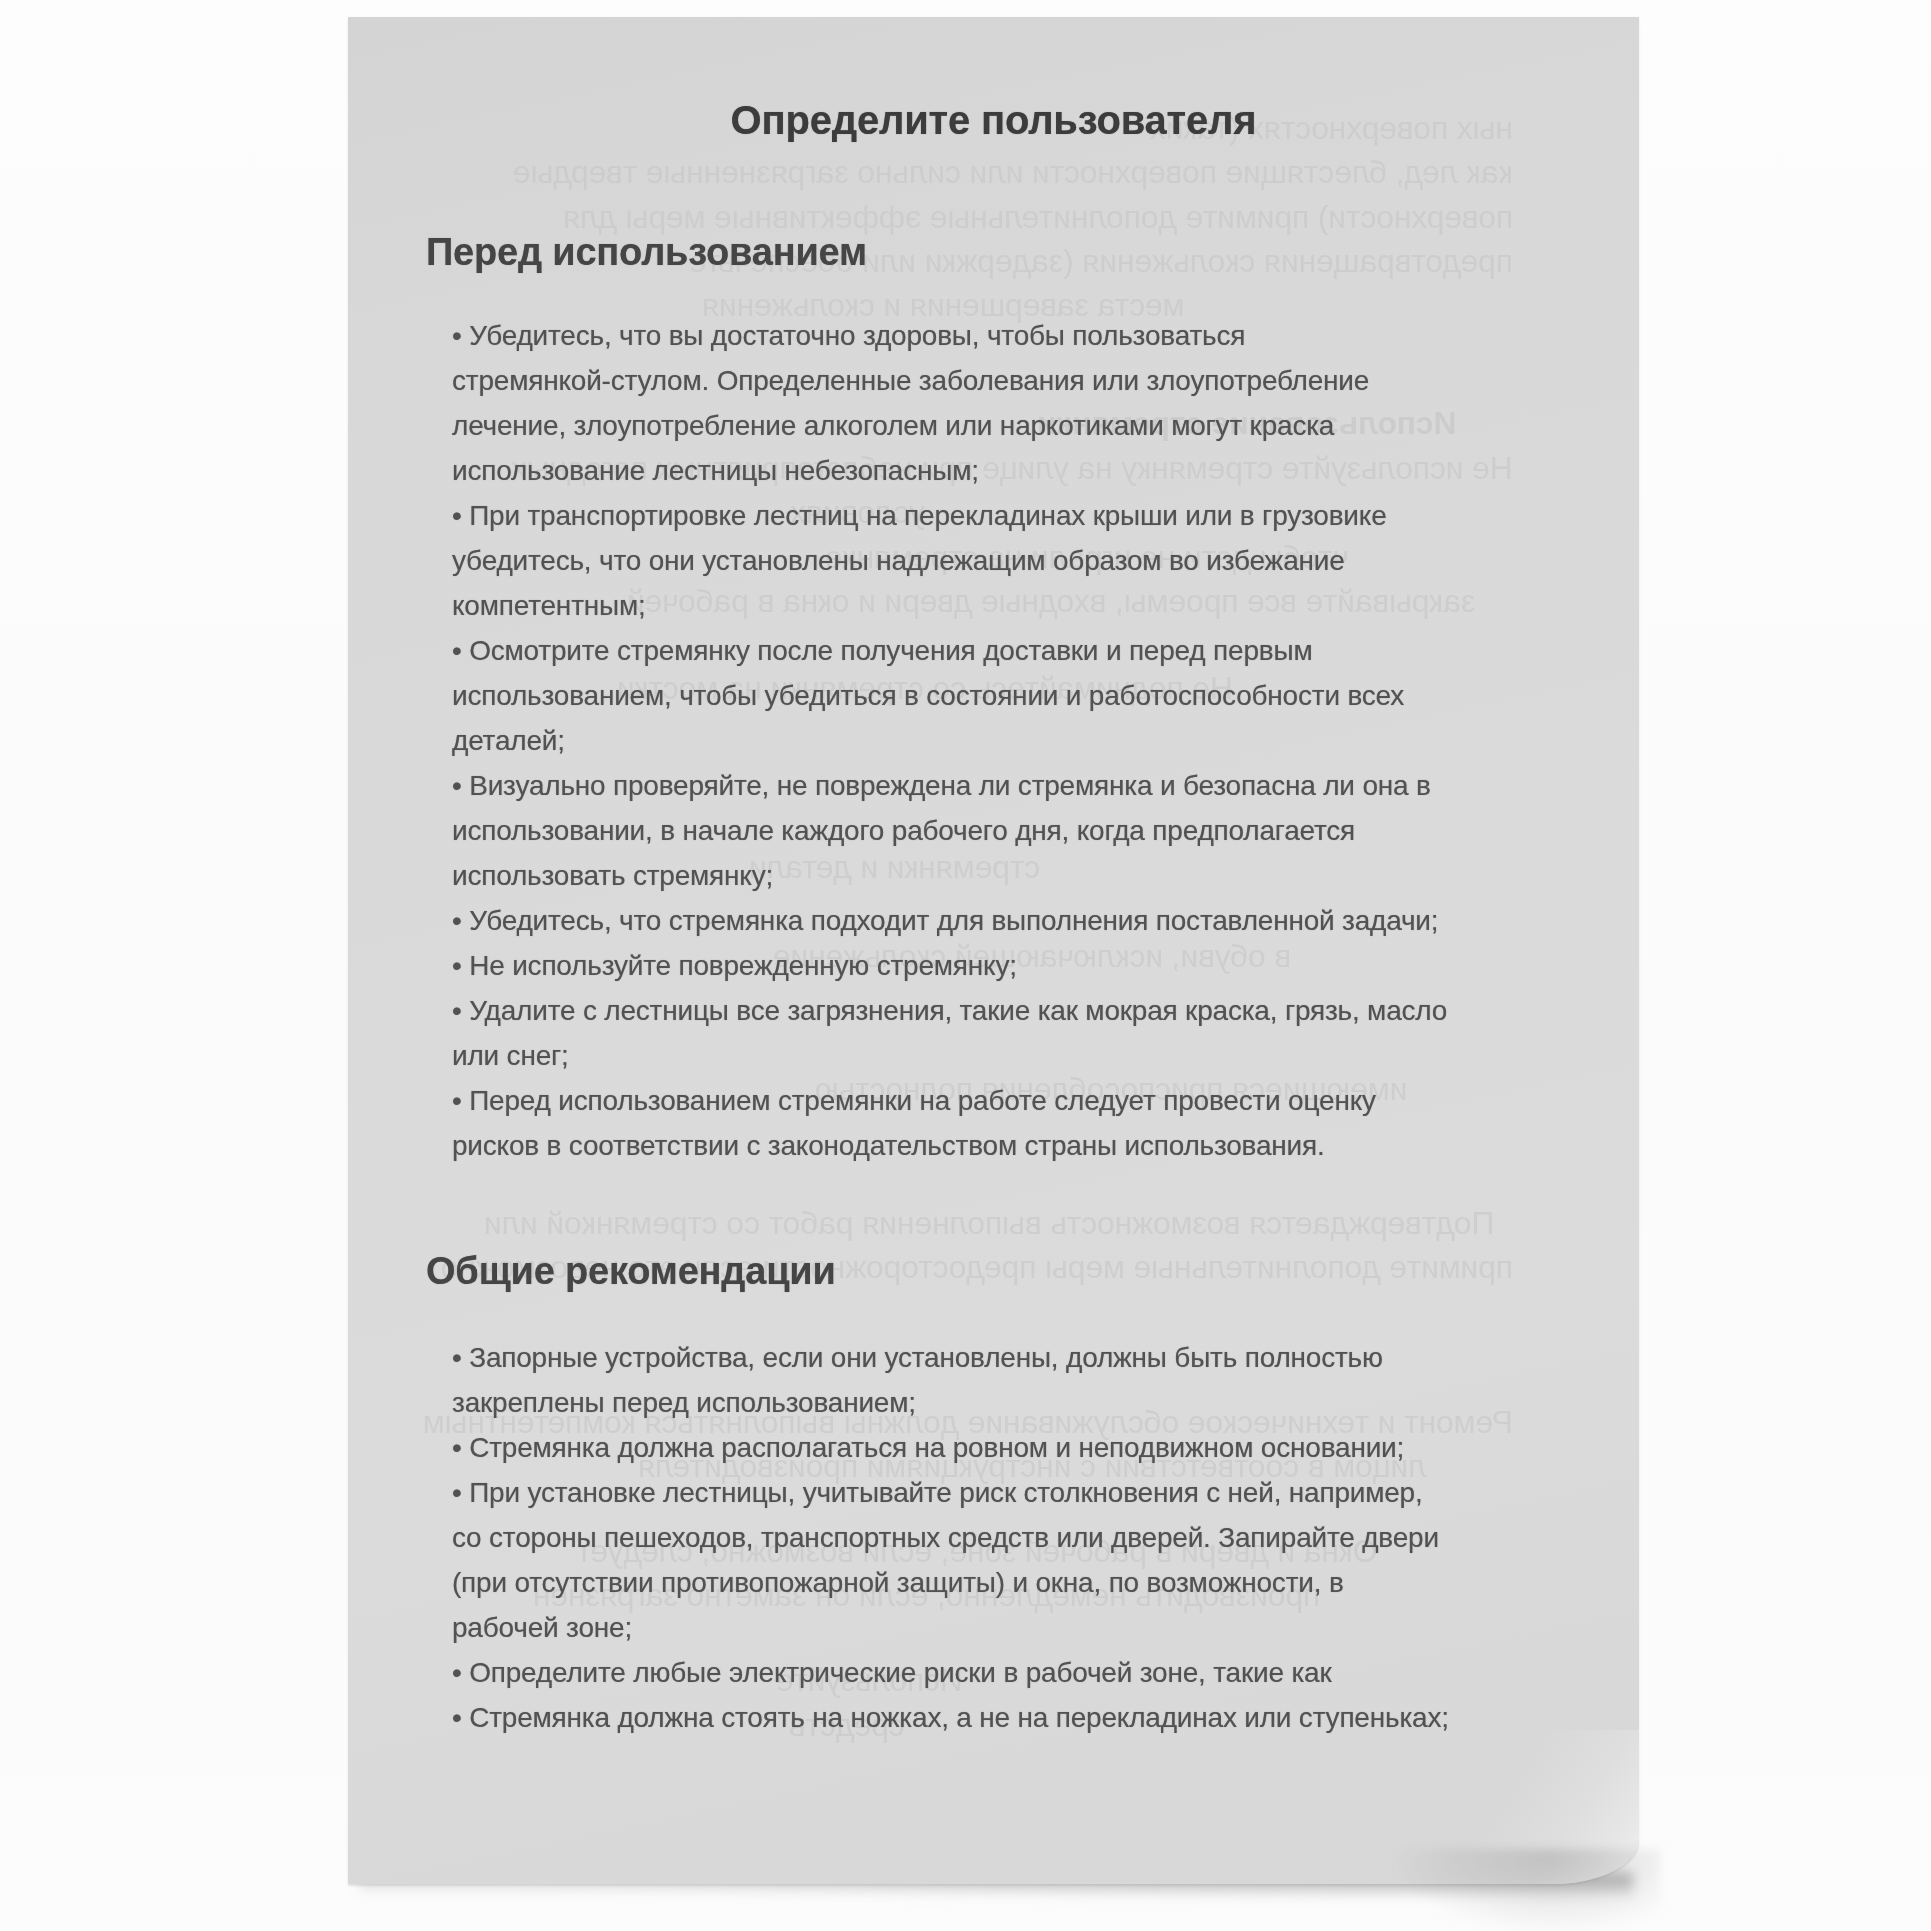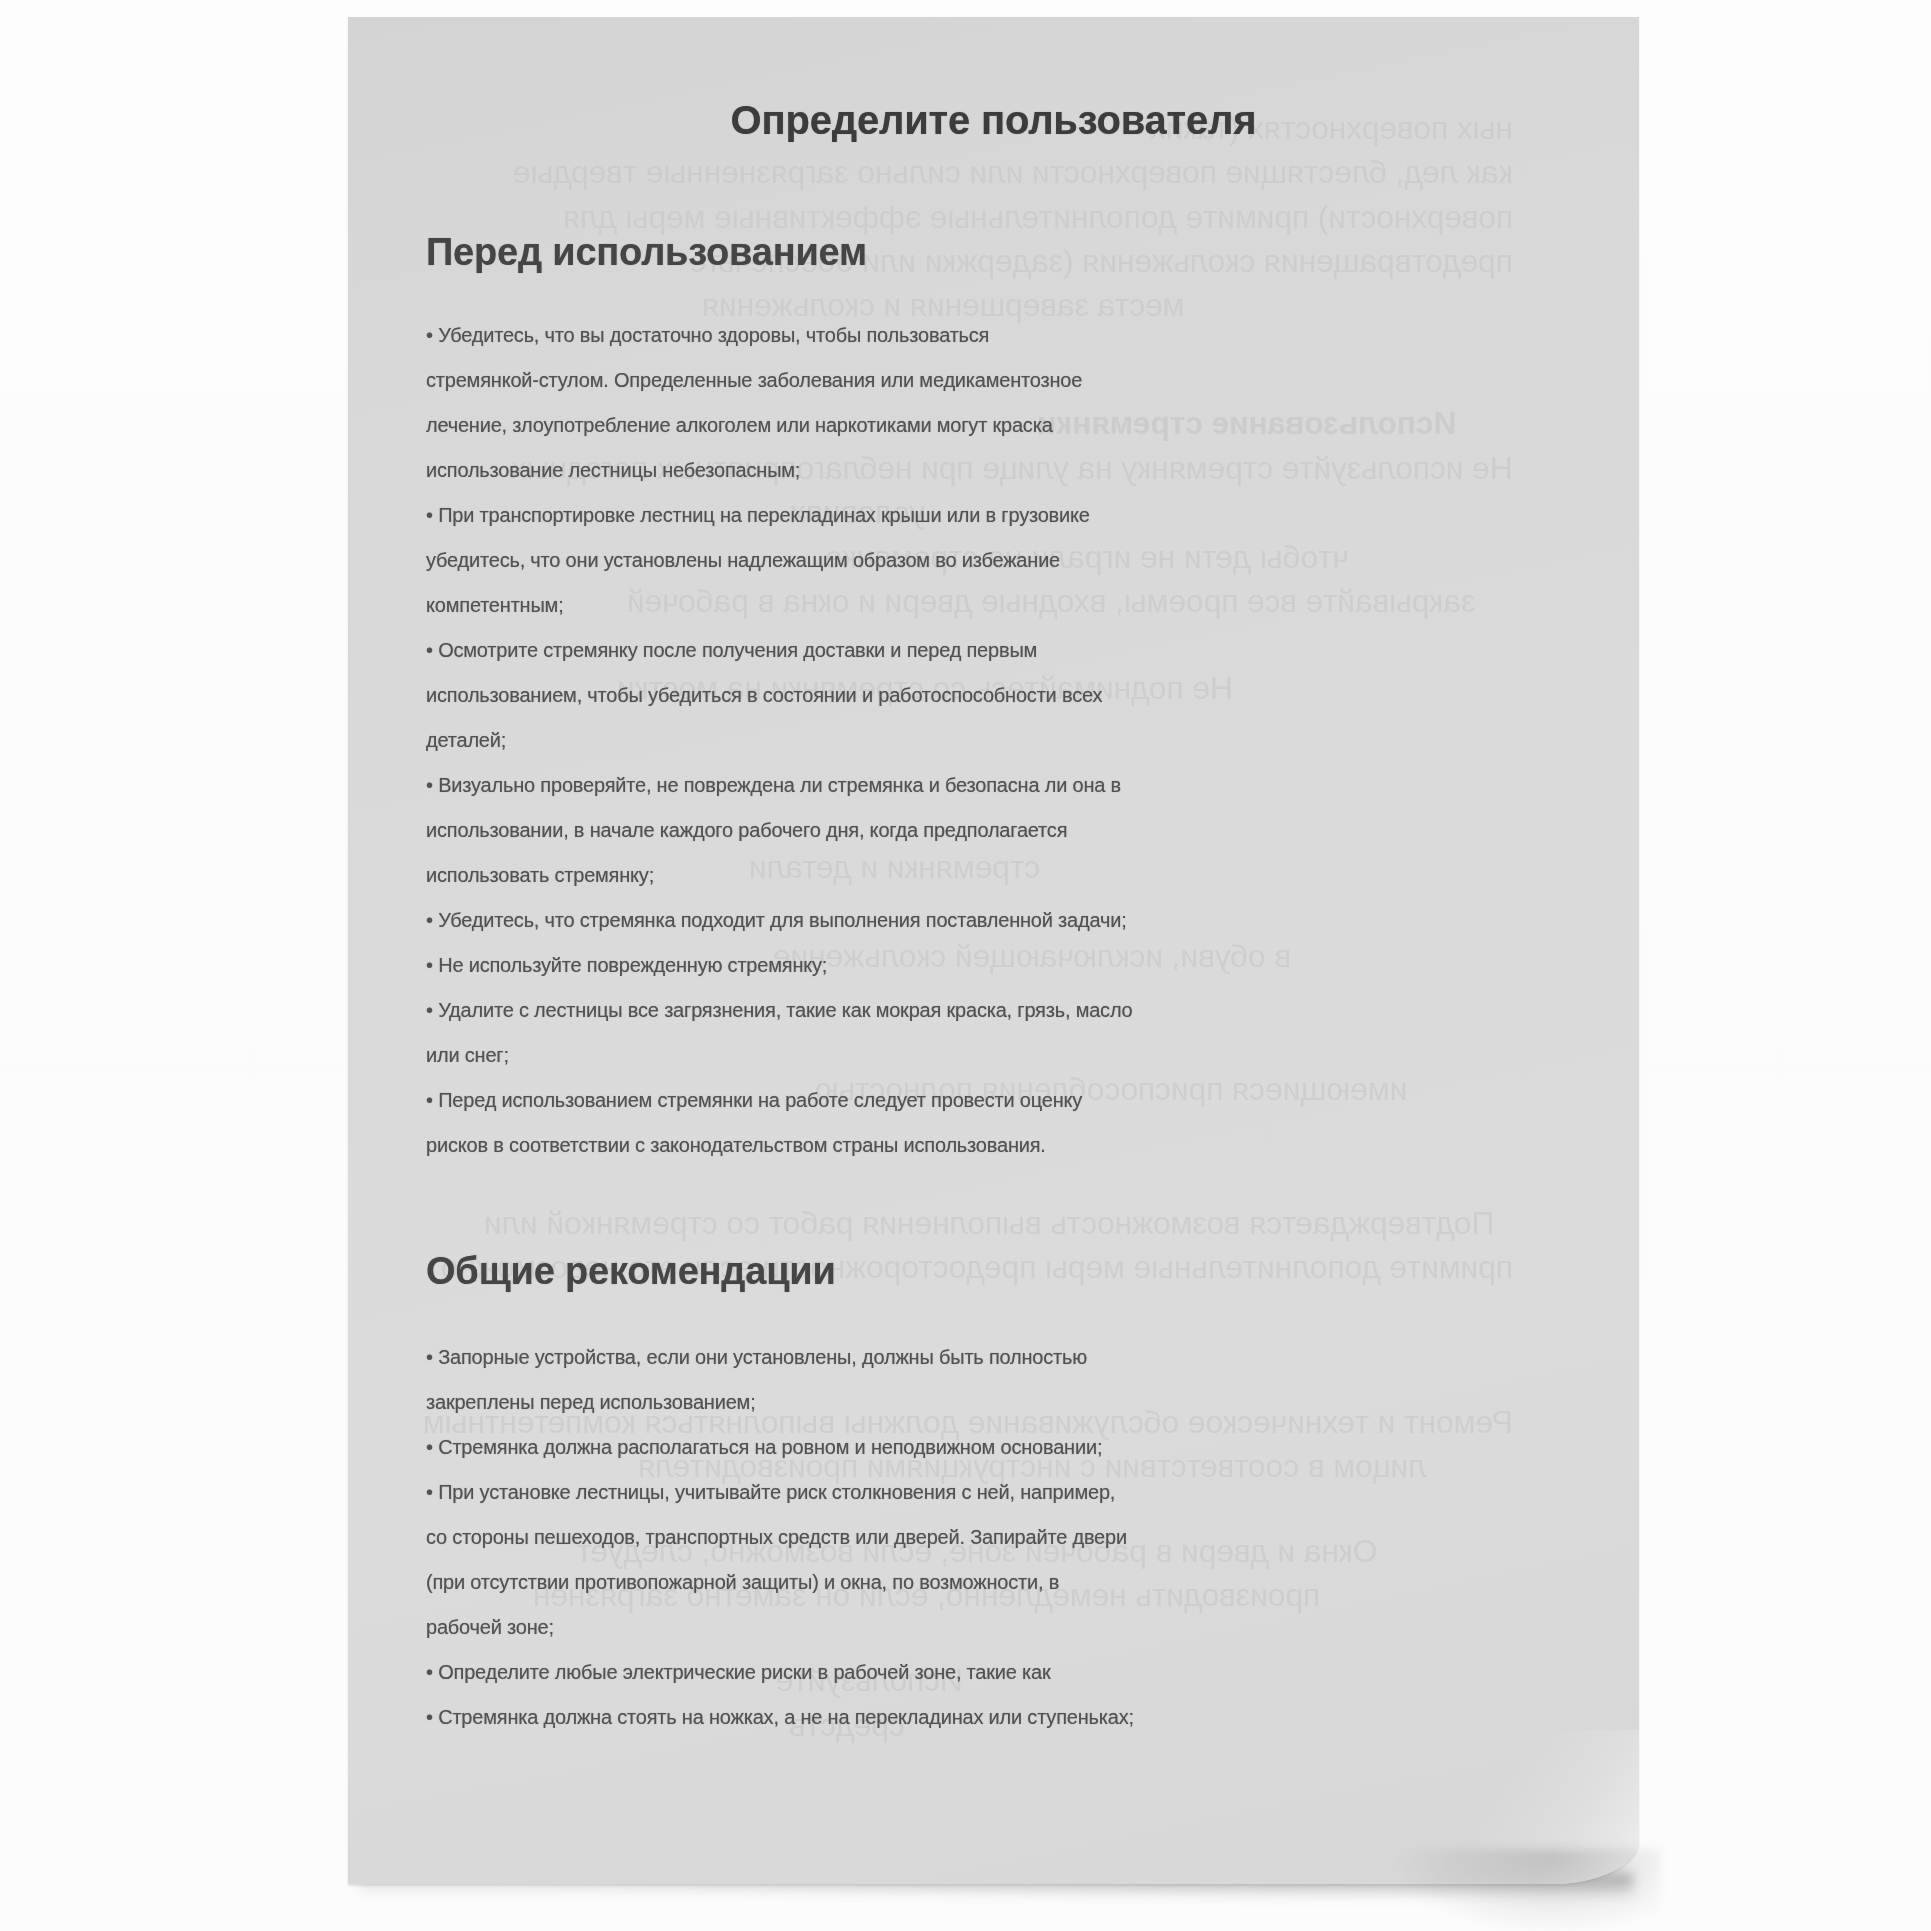--- a/index.html
+++ b/index.html
@@ -43,22 +43,22 @@
     letter-spacing:-0.2px;text-shadow:0 0 1px rgba(60,60,60,.55);
     white-space:nowrap;
   }
   .section{position:absolute;left:78px;right:39px;}
   .sec-heading{
     font-size:38px;font-weight:bold;color:#454545;letter-spacing:-0.2px;
     text-shadow:0 0 1px rgba(60,60,60,.5);white-space:nowrap;
   }
   .sec-body{position:absolute;left:0;top:0;width:100%;}
   .line{
-    font-size:20px;line-height:45px;color:#525252;letter-spacing:-0.2px;
-    text-shadow:0 0 1px rgba(80,80,80,.55);white-space:nowrap;
+    font-size:28px;line-height:45px;color:#525252;letter-spacing:-0.2px;
+    text-shadow:0 0 1px rgba(80,80,80,.55);white-space:nowrap;margin-left:26px;
   }
   #sec0{top:214px;}
   #sec0 .sec-body{position:relative;margin-top:39px;}
   #sec1{top:1233px;}
   #sec1 .sec-body{position:relative;margin-top:42px;}
   
   .bleed-layer{position:absolute;inset:0;pointer-events:none;}
   .bleed{
     position:absolute;font-size:32px;line-height:44px;color:#c5c5c5;
     transform:scaleX(-1);transform-origin:center;opacity:.55;
@@ -99,21 +99,21 @@
         <div class="bleed" style="top: 1641px; right: 676px;">Используйте</div>
         <div class="bleed" style="top: 1686px; right: 734px;">средств</div>
       </div>
 
     <div class="doc-title">Определите пользователя</div>
 
     <div class="section" id="sec0">
       <div class="sec-heading">Перед использованием</div>
       <div class="sec-body">
           <div class="line">• Убедитесь, что вы достаточно здоровы, чтобы пользоваться</div>
-          <div class="line">стремянкой-стулом. Определенные заболевания или медикаментозное</div>
+          <div class="line">стремянкой-стулом. Определенные заболевания или злоупотребление</div>
           <div class="line">лечение, злоупотребление алкоголем или наркотиками могут краска</div>
           <div class="line">использование лестницы небезопасным;</div>
           <div class="line">• При транспортировке лестниц на перекладинах крыши или в грузовике</div>
           <div class="line">убедитесь, что они установлены надлежащим образом во избежание</div>
           <div class="line">компетентным;</div>
           <div class="line">• Осмотрите стремянку после получения доставки и перед первым</div>
           <div class="line">использованием, чтобы убедиться в состоянии и работоспособности всех</div>
           <div class="line">деталей;</div>
           <div class="line">• Визуально проверяйте, не повреждена ли стремянка и безопасна ли она в</div>
           <div class="line">использовании, в начале каждого рабочего дня, когда предполагается</div>

